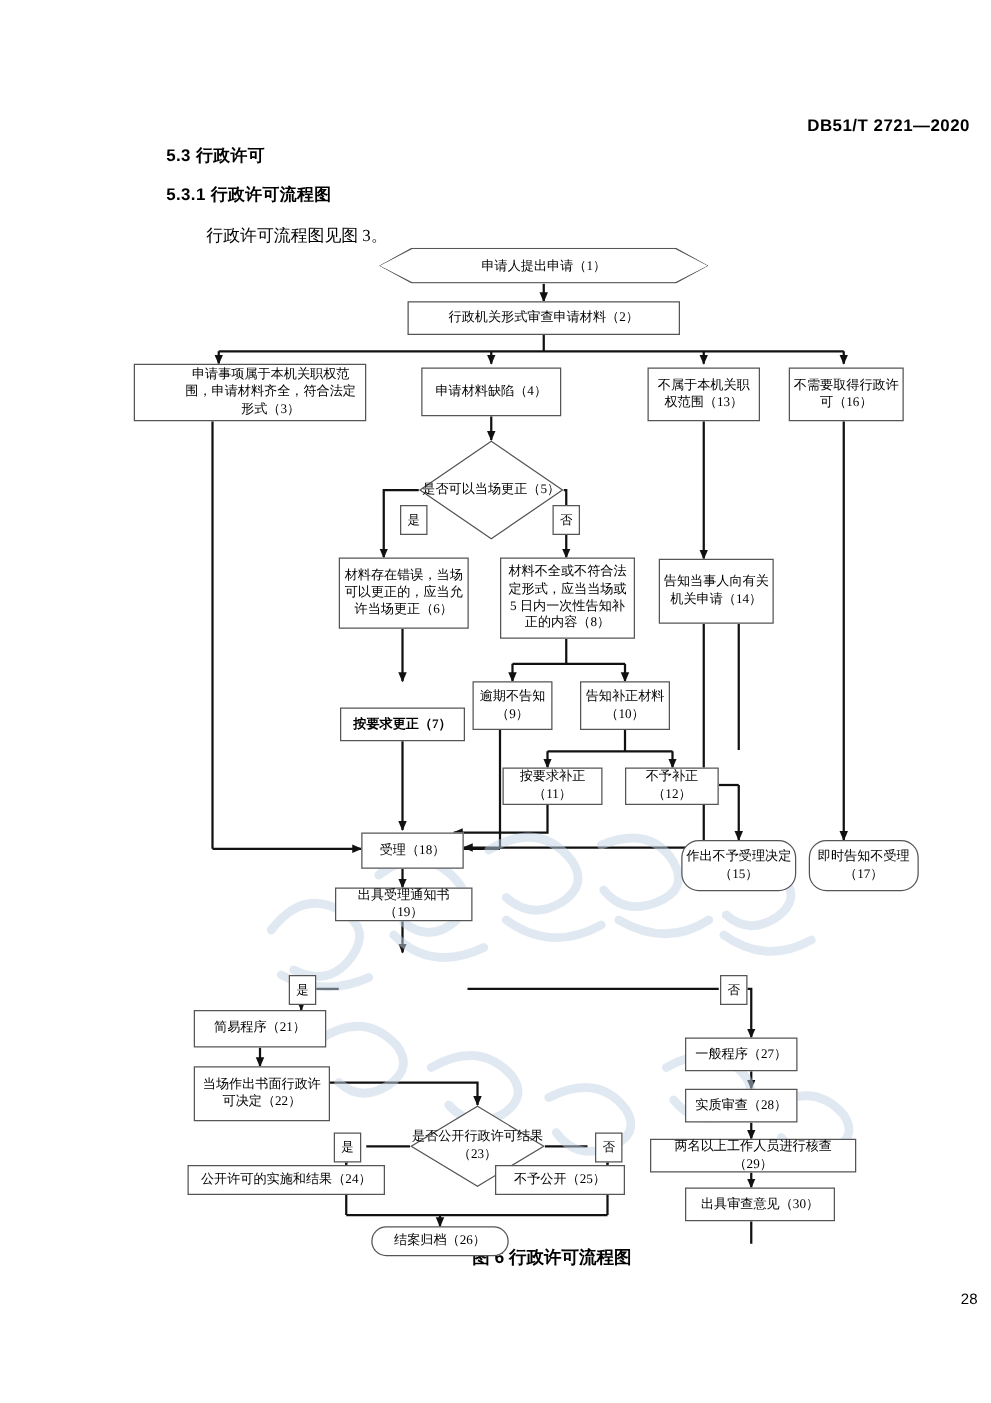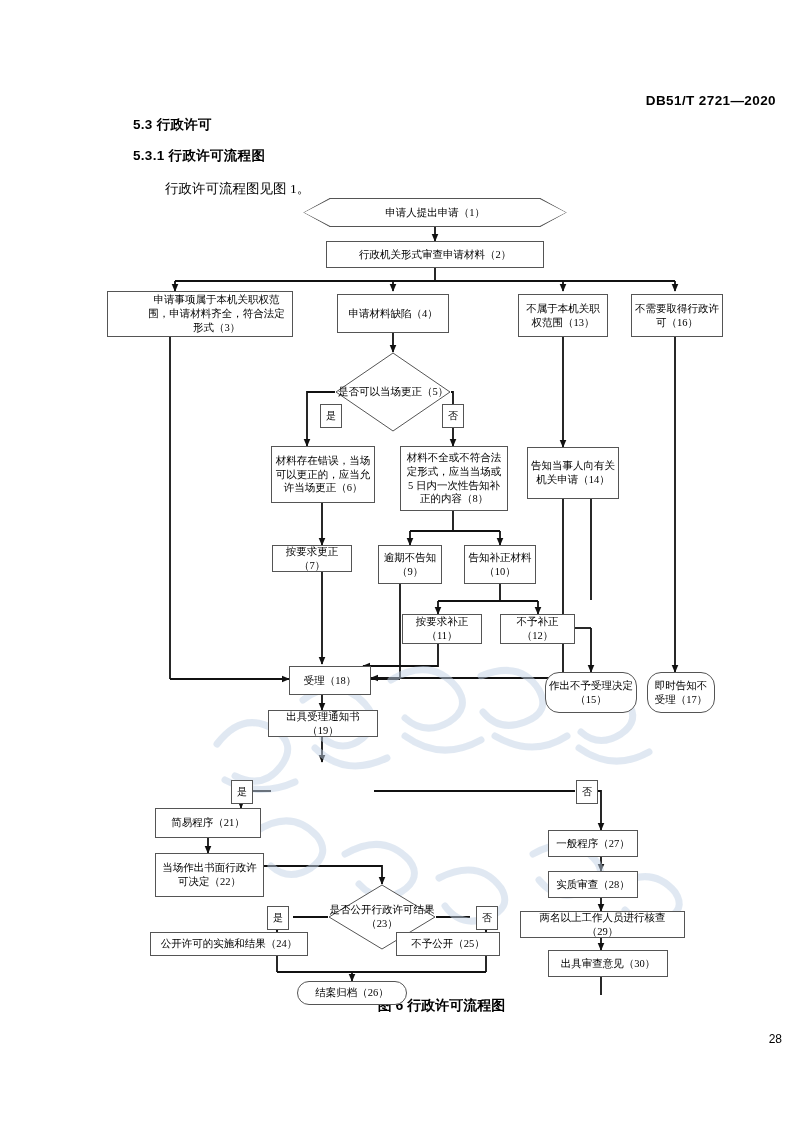--- a/index.html
+++ b/index.html
@@ -97,21 +97,21 @@
 </style>
 </head>
 <body>
 
 <div class="page">
 
   <div id="doc-header">DB51/T 2721—2020</div>
 
   <div class="h-clause" id="clause-53">5.3  行政许可</div>
   <div class="h-clause" id="clause-531">5.3.1  行政许可流程图</div>
-  <div id="intro-para">行政许可流程图见图 1。</div>
+  <div id="intro-para">行政许可流程图见图 3。</div>
 
   <div id="flowchart">
 
     <svg id="watermark" viewBox="0 0 520 330">
       <g fill="none" stroke="#c3d3e6" stroke-width="7" stroke-linecap="round">
         <path d="M22 104 q26 -34 58 -14 q22 14 6 36 q-18 24 -46 10"></path>
         <path d="M30 140 q34 18 70 2"></path>
         <path d="M108 60 q34 -26 62 4 q16 18 -2 34 q-20 16 -40 0"></path>
         <path d="M120 108 q30 30 72 10"></path>
         <path d="M196 40 q40 -24 66 8 q14 20 -8 34 q-24 14 -44 -4"></path>
@@ -242,33 +242,33 @@
     <div class="node" style="left:226px;top:446px;width:104px;height:57px;">材料存在错误，当场可以更正的，应当允许当场更正（6）</div>
 
     <div class="node" style="left:355px;top:446px;width:108px;height:65px;">材料不全或不符合法定形式，应当当场或 5 日内一次性告知补正的内容（8）</div>
 
     <div class="node" style="left:473px;top:294px;width:90px;height:43px;">不属于本机关职权范围（13）</div>
 
     <div class="node" style="left:586px;top:294px;width:92px;height:43px;">不需要取得行政许可（16）</div>
 
     <div class="node" style="left:482px;top:447px;width:92px;height:52px;">告知当事人向有关机关申请（14）</div>
 
-    <div class="node" style="left:227px;top:545px;width:80px;height:27px;">按要求更正（7）</div>
+    <div class="node" style="left:227px;top:566px;width:100px;height:27px;font-weight:bold;">按要求更正（7）</div>
 
     <div class="node" style="left:333px;top:545px;width:64px;height:39px;">逾期不告知（9）</div>
 
     <div class="node" style="left:419px;top:545px;width:72px;height:39px;">告知补正材料（10）</div>
 
     <div class="node" style="left:357px;top:614px;width:80px;height:30px;">按要求补正（11）</div>
 
     <div class="node" style="left:455px;top:614px;width:75px;height:30px;">不予补正（12）</div>
 
     <div class="node round" style="left:500px;top:672px;width:92px;height:41px;">作出不予受理决定（15）</div>
 
-    <div class="node round" style="left:602px;top:672px;width:68px;height:41px;">即时告知不受理（17）</div>
+    <div class="node round" style="left:602px;top:672px;width:88px;height:41px;">即时告知不受理（17）</div>
 
     <div class="node" style="left:244px;top:666px;width:82px;height:29px;">受理（18）</div>
 
     <div class="node" style="left:223px;top:710px;width:110px;height:27px;">出具受理通知书（19）</div>
 
     <div class="tag" style="left:186px;top:780px;">是</div>
     <div class="tag" style="left:531px;top:780px;">否</div>
 
     <div class="node" style="left:110px;top:808px;width:106px;height:30px;">简易程序（21）</div>
 

